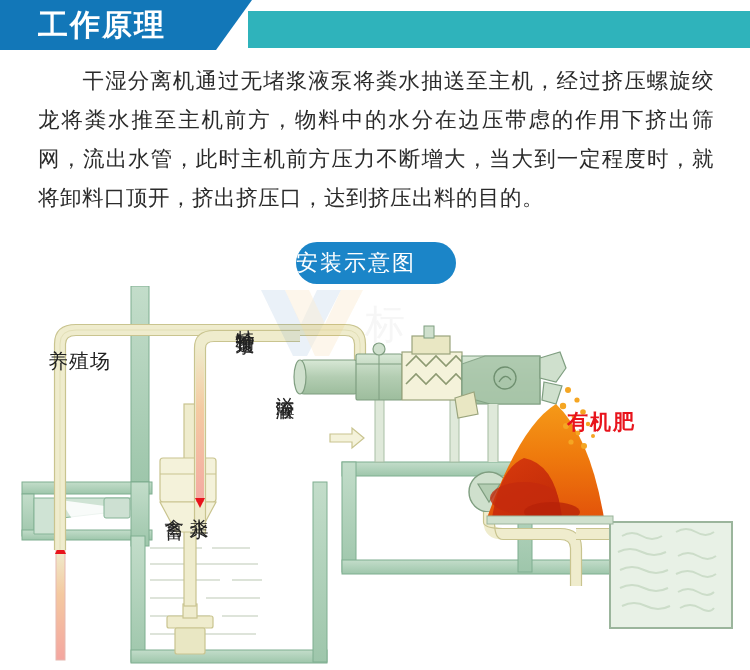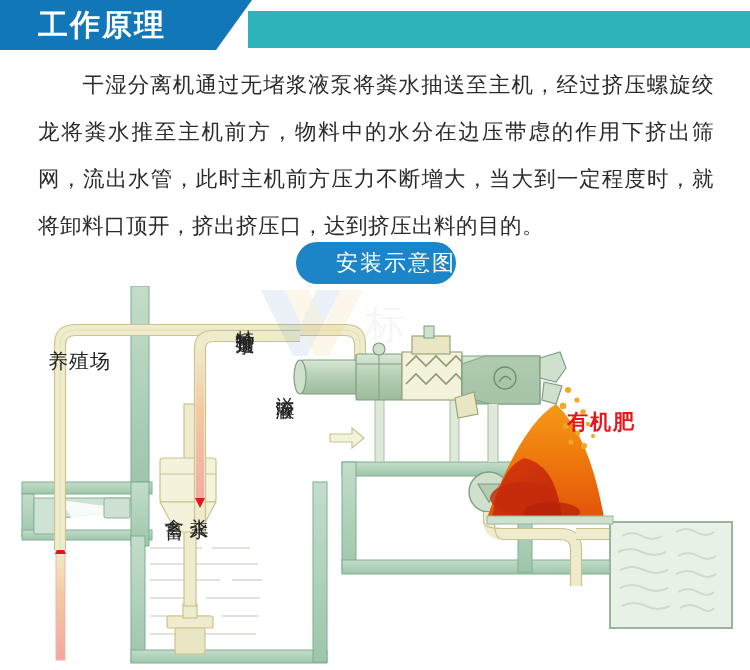--- a/index.html
+++ b/index.html
@@ -20,31 +20,31 @@
     clip-path:polygon(0 0,252px 0,216px 50px,0 50px);
   }
   .hdr-title{
     position:absolute;left:38px;top:7px;
     color:#ffffff;font-size:30px;font-weight:bold;letter-spacing:2px;
     line-height:36px;white-space:nowrap;
   }
   
   .para{
     position:absolute;left:38px;top:62px;width:676px;
-    font-size:21.5px;line-height:47px;color:#2b2b2b;
+    font-size:21.5px;line-height:39px;color:#2b2b2b;
     text-align:justify;letter-spacing:0.5px;
   }
   .para .indent{display:inline-block;width:44px;}
   
   .badge{
     position:absolute;left:296px;top:242px;width:160px;height:42px;
     background:#1b85c8;border-radius:21px;
   }
   .badge span{
-    display:block;text-align:right;line-height:42px;
+    display:block;text-align:left;line-height:42px;
     color:#ffffff;font-size:22px;letter-spacing:2px;font-weight:500;
   }
   
   .diagram{position:absolute;left:0;top:286px;width:750px;height:384px;}
   .diagram svg{display:block;}
   .wm{position:absolute;left:255px;top:0px;width:215px;height:75px;opacity:.18;}
   
   .dlabel{position:absolute;color:#222;font-size:19px;letter-spacing:1px;}
   .vlabel{
     position:absolute;color:#222;font-size:19px;

